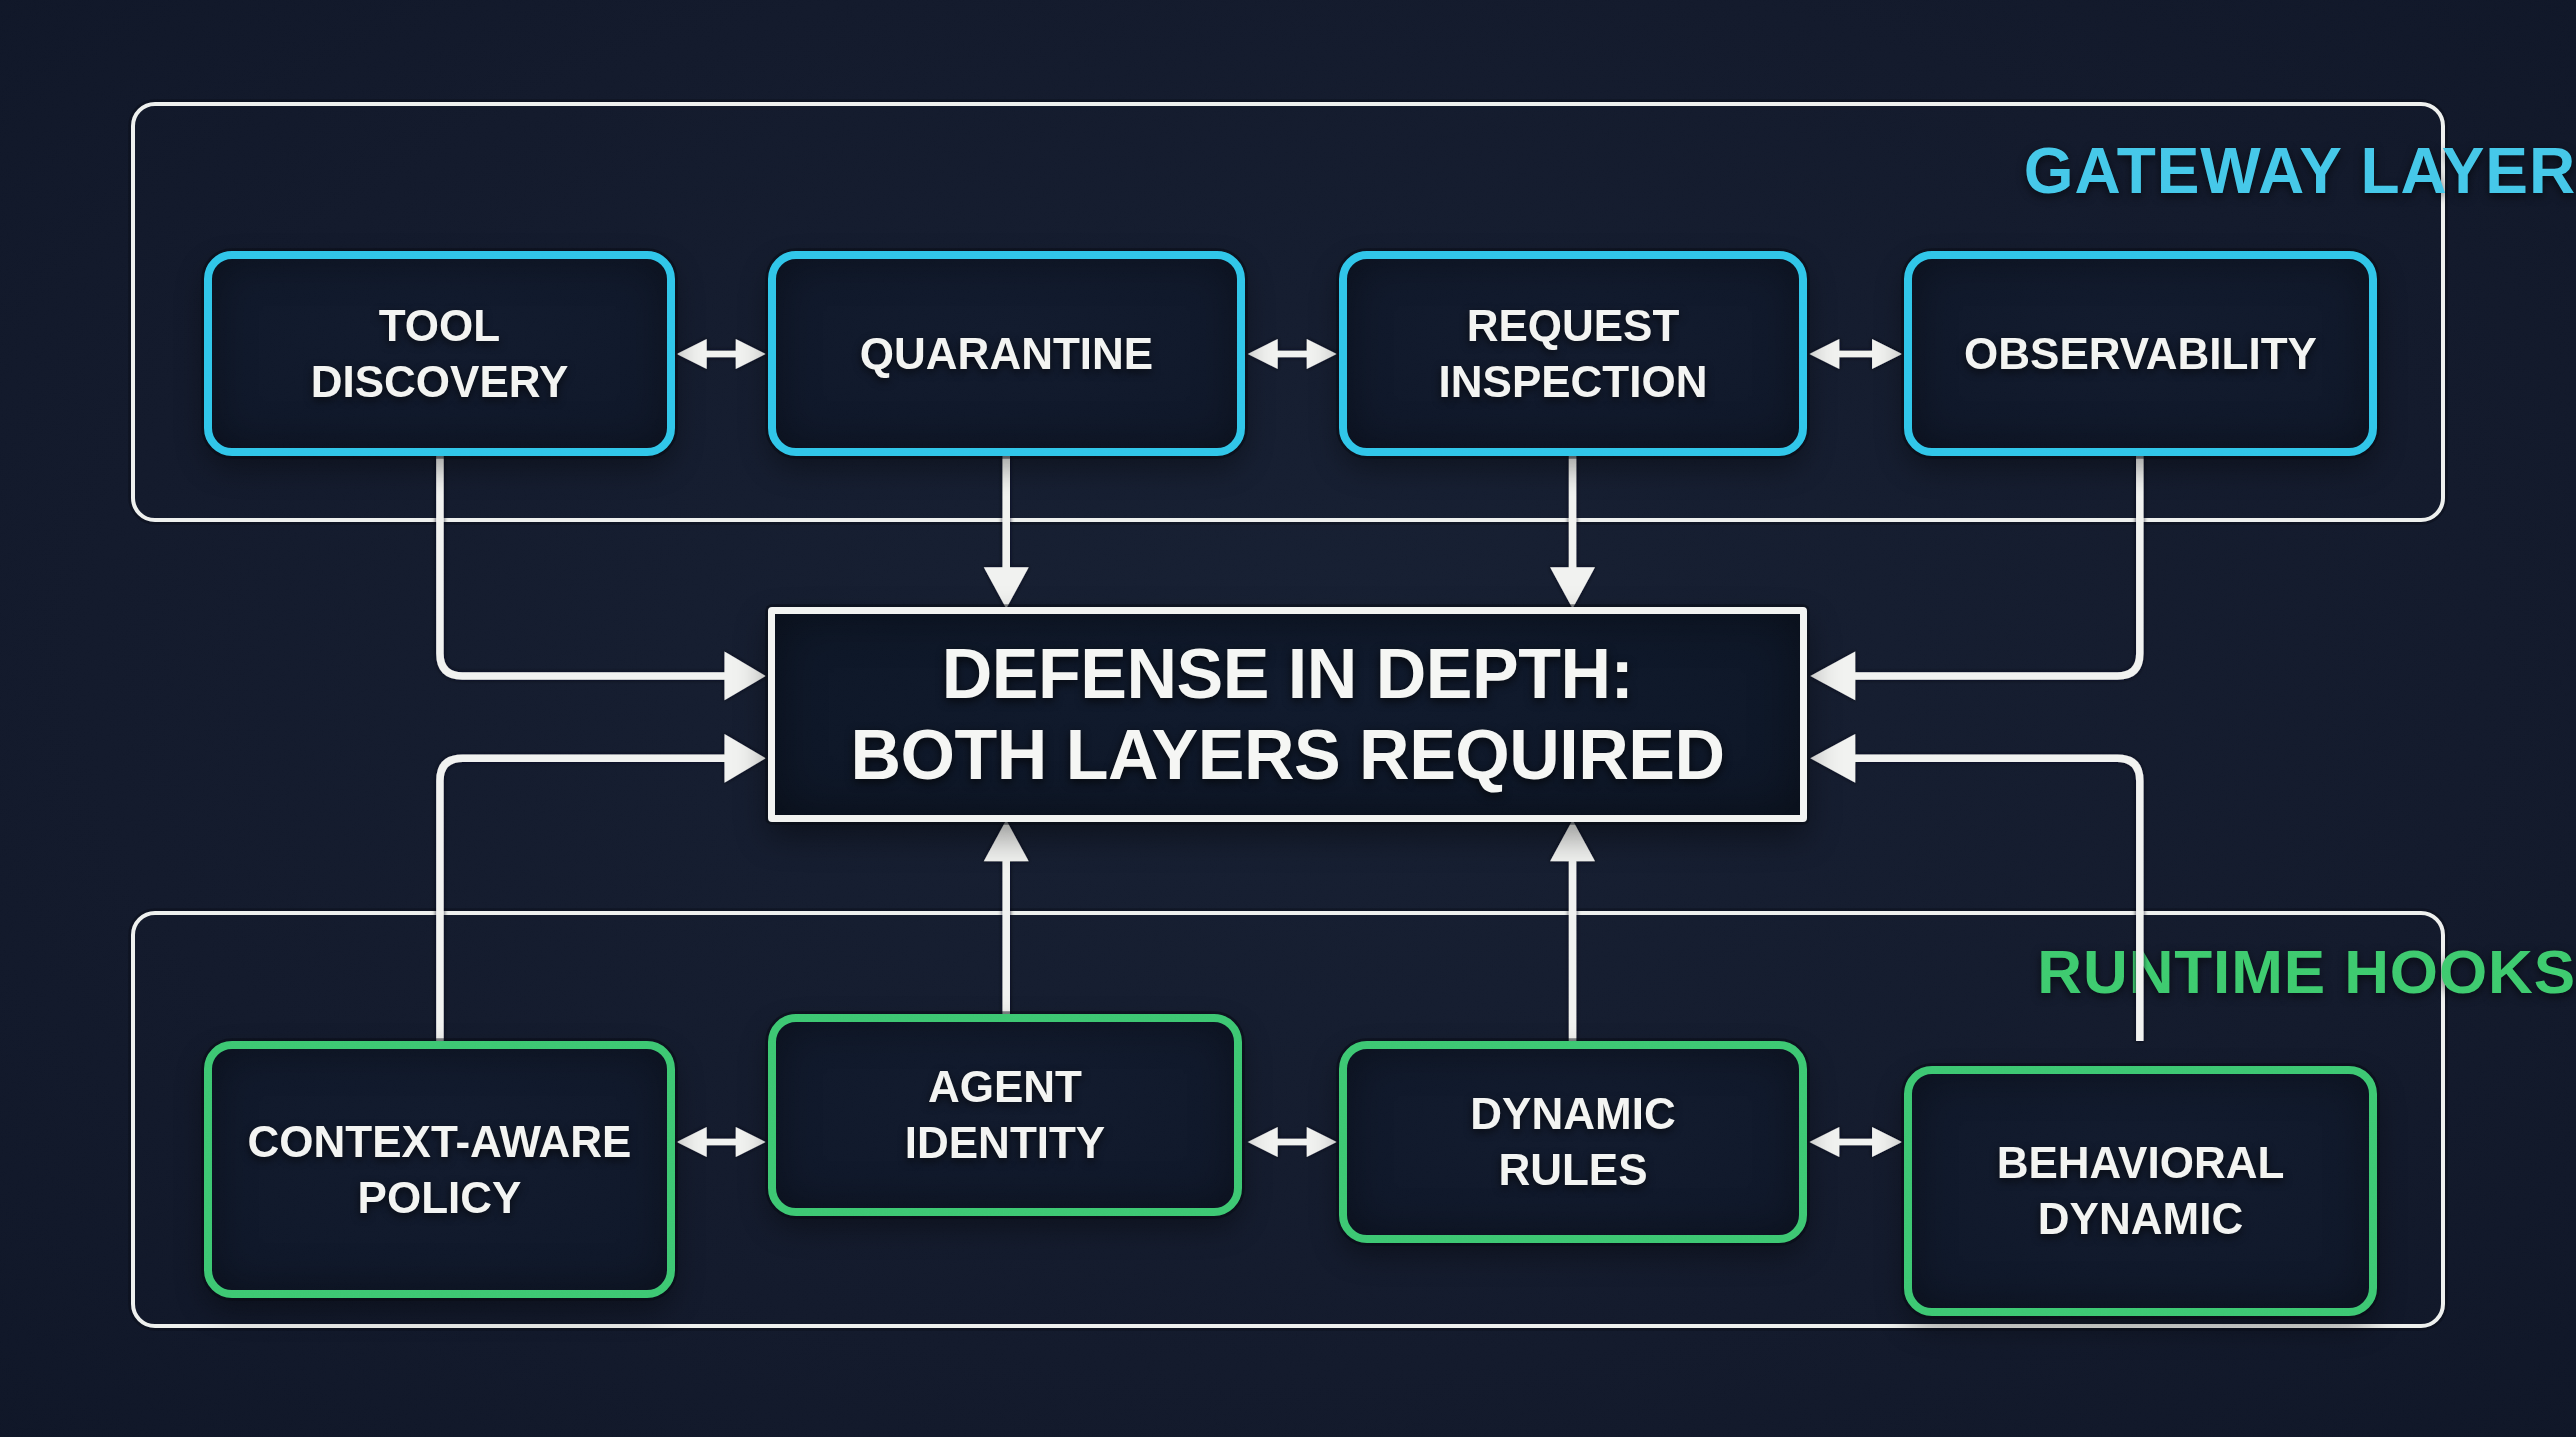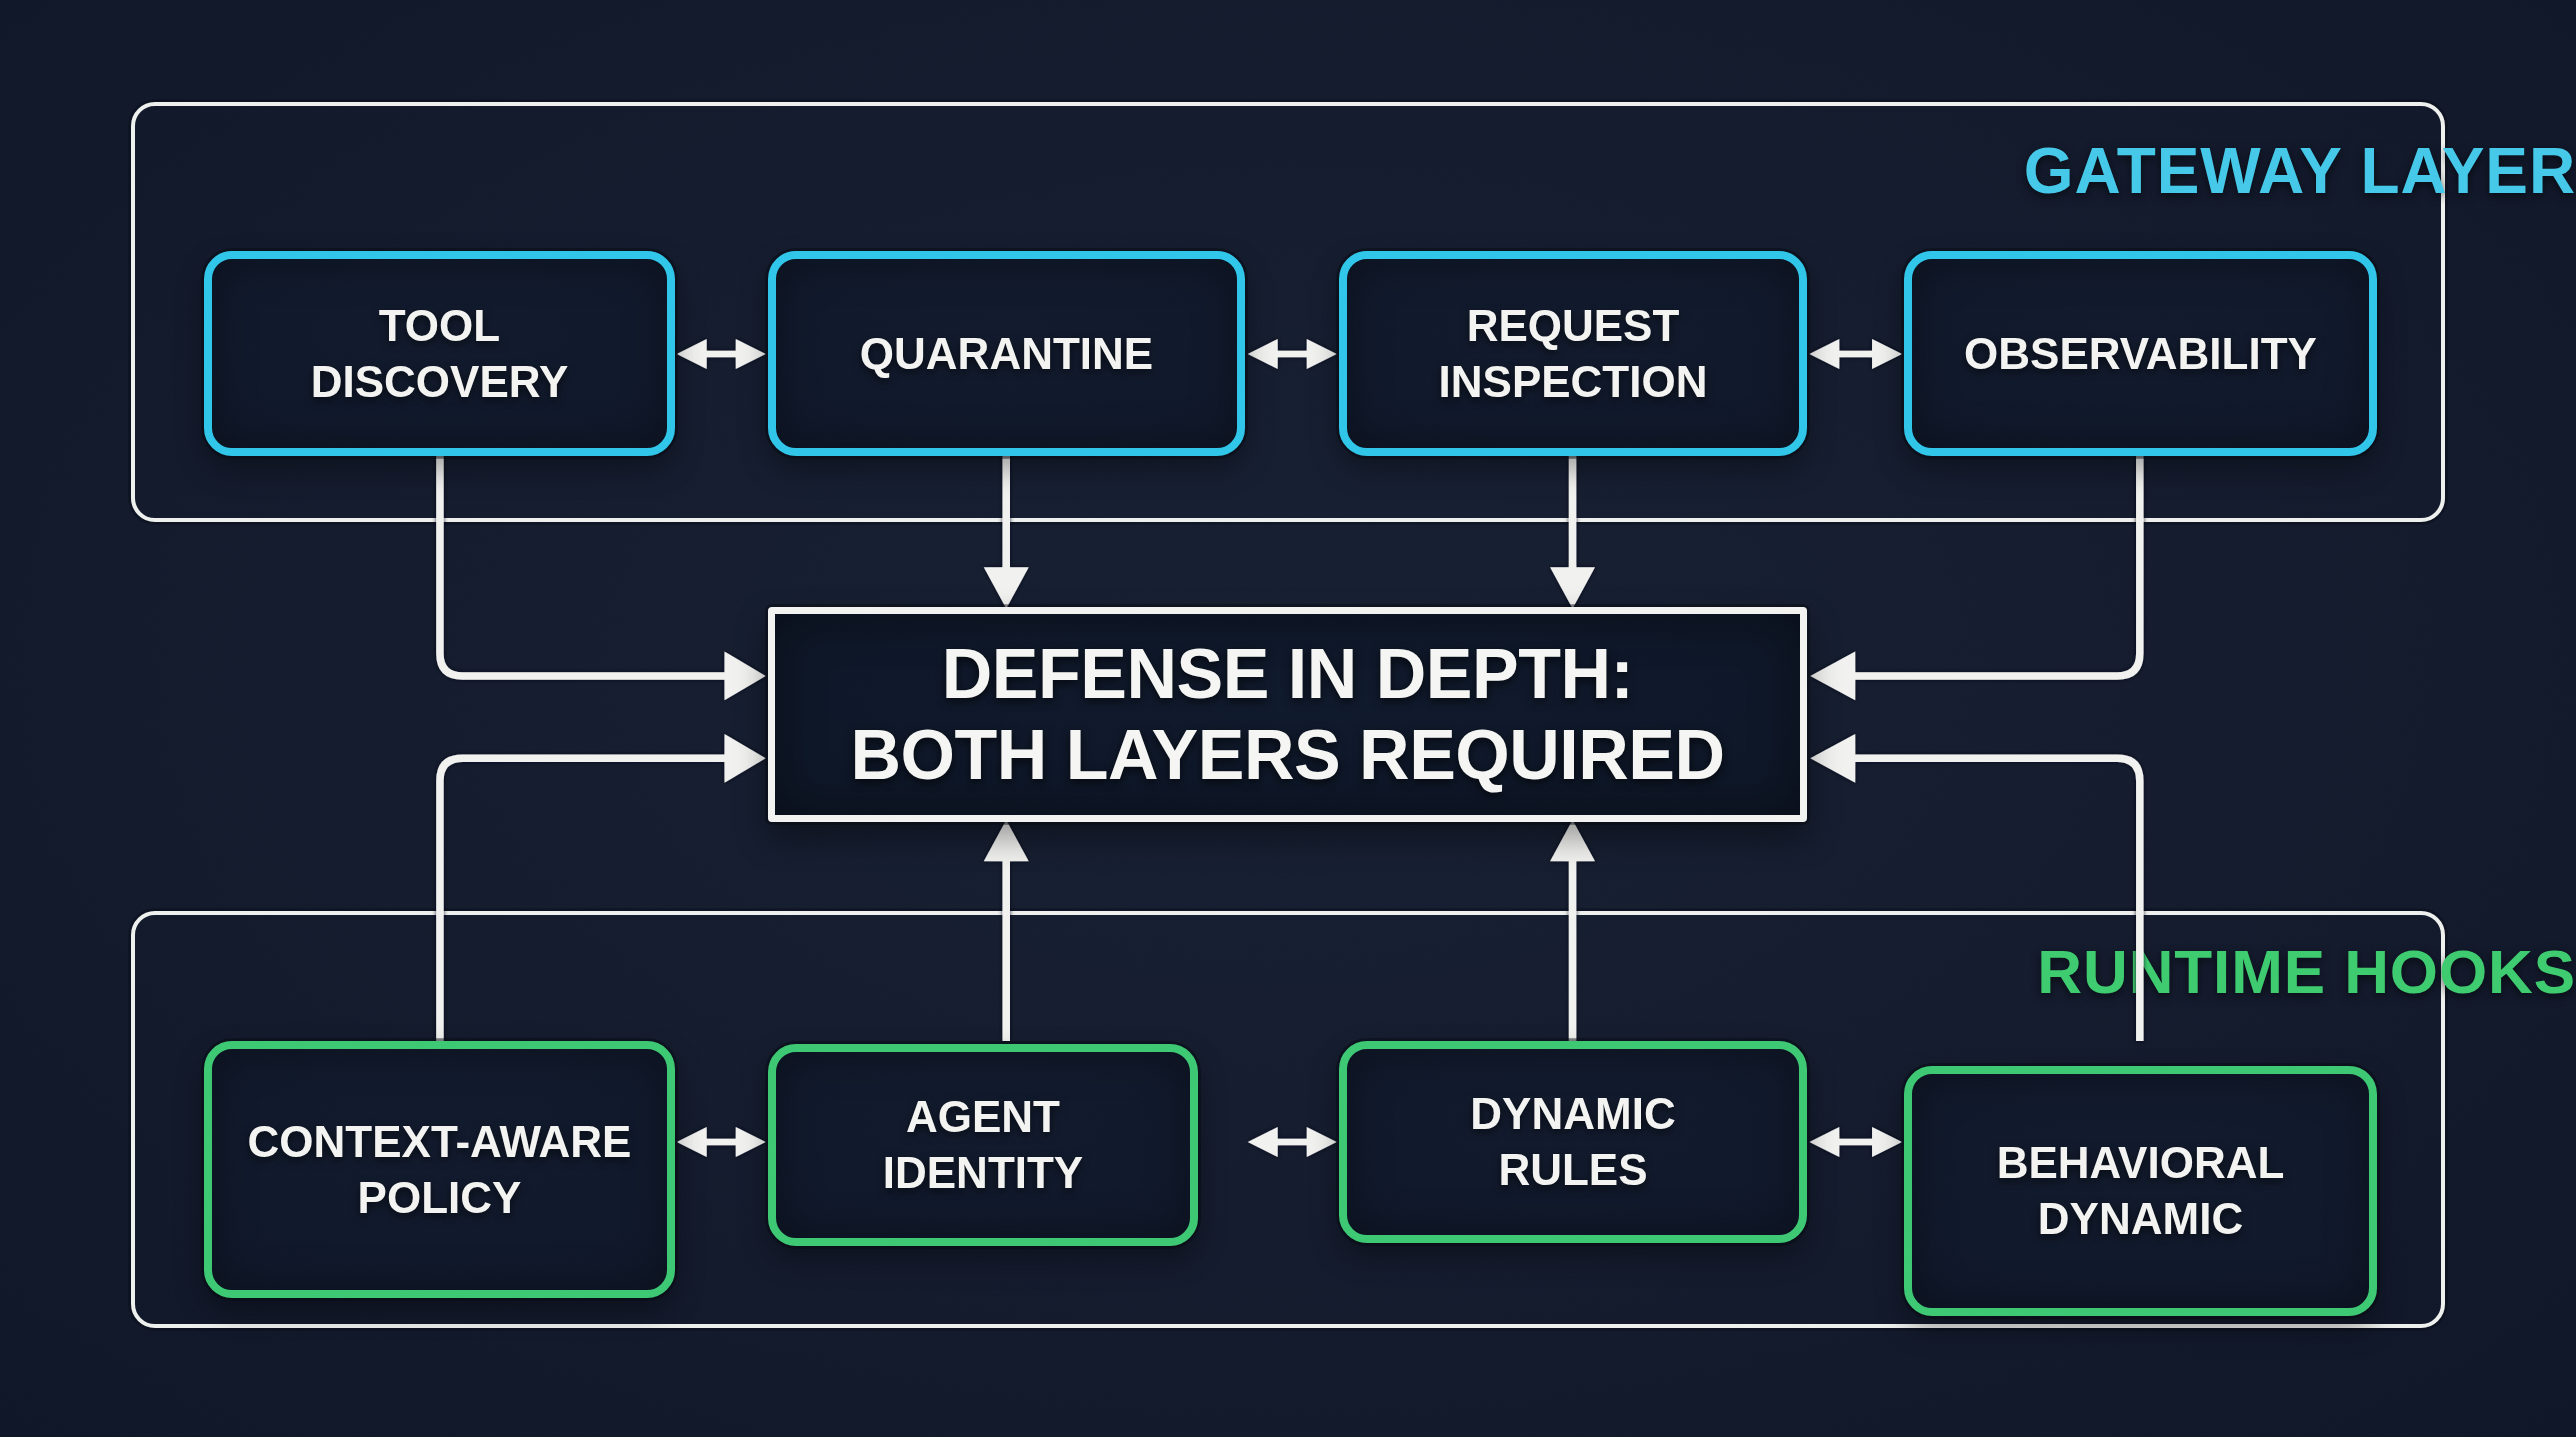--- a/index.html
+++ b/index.html
@@ -199,21 +199,21 @@
 
   <div class="defense" style="left:768px; top:607px; width:1039px; height:215px">
     <div>DEFENSE IN DEPTH:</div>
     <div>BOTH LAYERS REQUIRED</div>
   </div>
 
   <div class="node green" style="left:204px; top:1041px; width:471px; height:257px">
     <div>CONTEXT-AWARE</div>
     <div>POLICY</div>
   </div>
-  <div class="node green" style="left:768px; top:1044px; width:430px; height:202px">
+  <div class="node green" style="left:768px; top:1014px; width:474px; height:202px">
     <div>AGENT</div>
     <div>IDENTITY</div>
   </div>
   <div class="node green" style="left:1339px; top:1041px; width:468px; height:202px">
     <div>DYNAMIC</div>
     <div>RULES</div>
   </div>
   <div class="node green" style="left:1904px; top:1066px; width:473px; height:250px">
     <div>BEHAVIORAL</div>
     <div>DYNAMIC</div>

